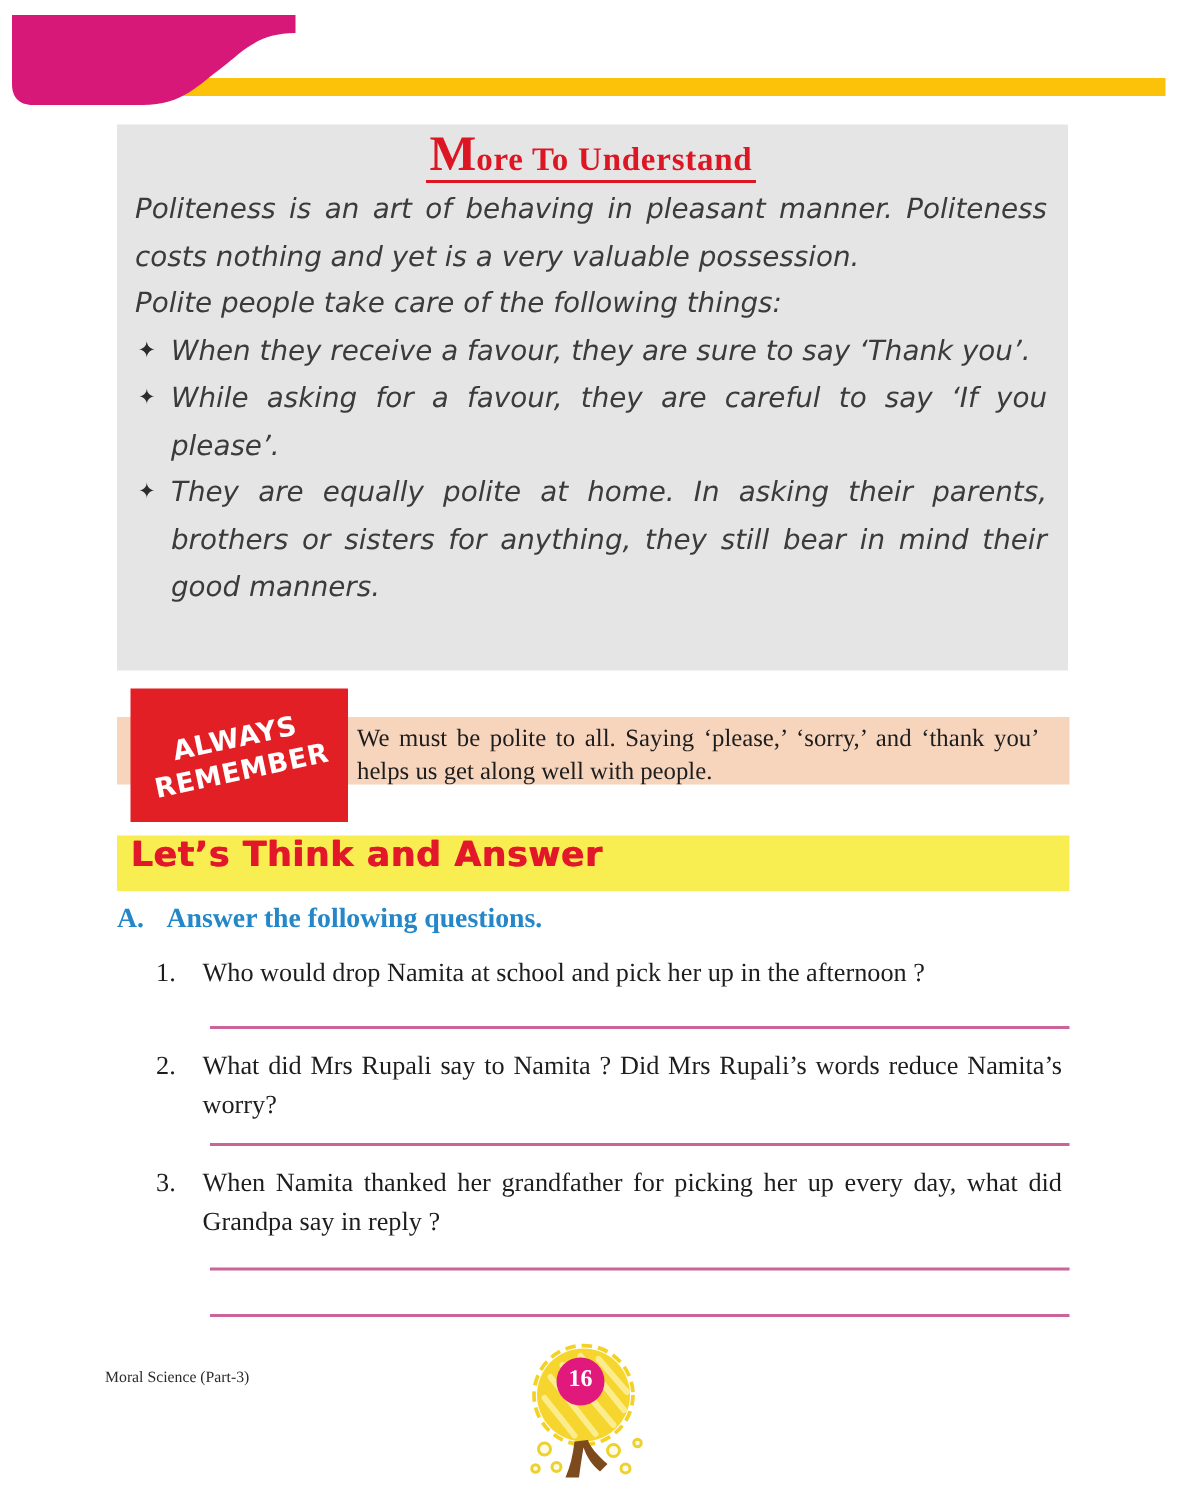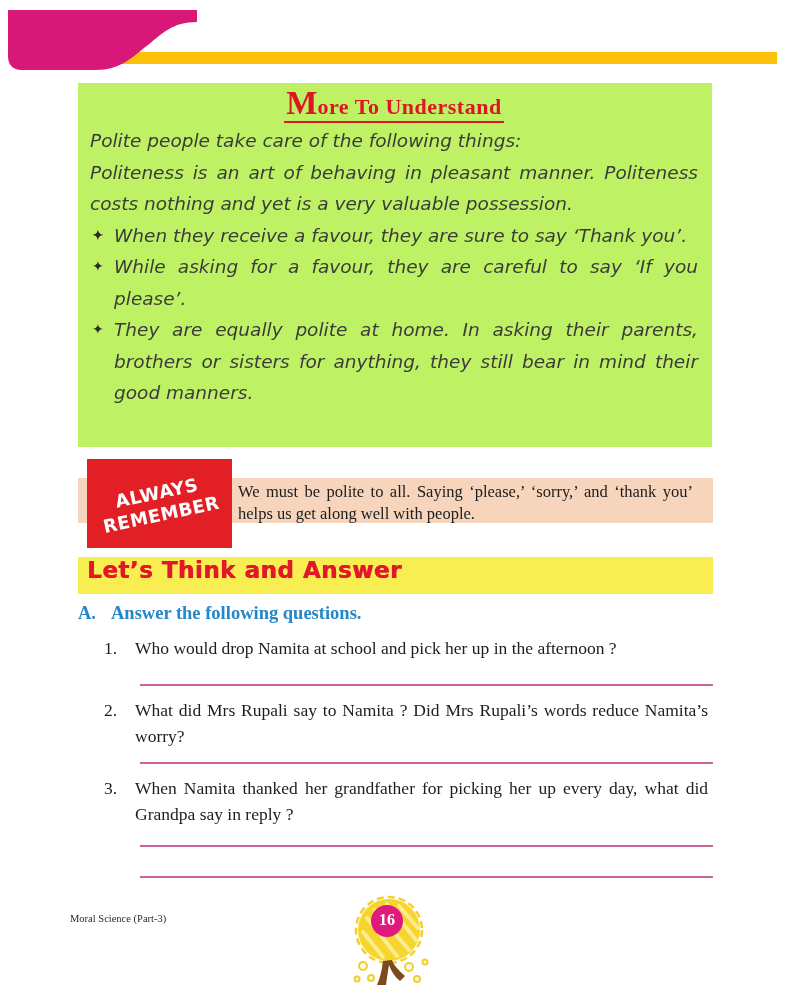--- a/index.html
+++ b/index.html
@@ -14,21 +14,21 @@
   
   .yellow-bar {
     position:absolute; left:112px; top:52px; width:665px; height:12px;
     background:#fcc20a;
   }
   .swoosh { position:absolute; left:0; top:0; }
 
   
   .pink-box {
     position:absolute; left:78px; top:83px; width:634px; height:364px;
-    background:#bef264;
+    background:#e5e5e5;
     padding:5px 14px 8px 12px;
   }
   .mtu-title { text-align:center; margin-bottom:2px; }
   .mtu-title .underline-wrap {
     display:inline-block; border-bottom:2px solid #dd1624;
     padding:0 2px 1px 2px; color:#dd1624; font-weight:bold;
     font-family:"Liberation Serif", serif;
   }
   .mtu-title .dropcap { font-size:33px; line-height:30px; }
   .mtu-title .title-rest { font-size:22px; letter-spacing:0.5px; }
@@ -123,22 +123,22 @@
 <svg class="swoosh" width="420" height="80" viewBox="0 0 420 80">
   <path d="M8,10 H197 V22 C172,22 162,34 148,45 C133,56 122,70 95,70 H22 C12,70 8,64 8,56 Z" fill="#d81879"></path>
 </svg>
 
 <div class="pink-box">
   <div class="mtu-title">
     <span class="underline-wrap">
       <span class="dropcap">M</span><span class="title-rest">ore To Understand</span>
     </span>
   </div>
+  <div class="hand para">Politeness is an art of behaving in  pleasant manner. Politeness costs nothing and yet is a very valuable possession.</div>
   <div class="hand para no-justify">Polite people take care of the following things:</div>
-  <div class="hand para">Politeness is an art of behaving in  pleasant manner. Politeness costs nothing and yet is a very valuable possession.</div>
 
   <div class="hand bullet-item">
     <span class="bullet-marker">✦</span>
   </div>
   <div class="hand bullet-item">
     <span class="bullet-marker">✦</span>
     <span>When they receive a favour, they are sure to say ‘Thank you’.</span>
   </div>
   <div class="hand bullet-item">
     <span class="bullet-marker">✦</span>

